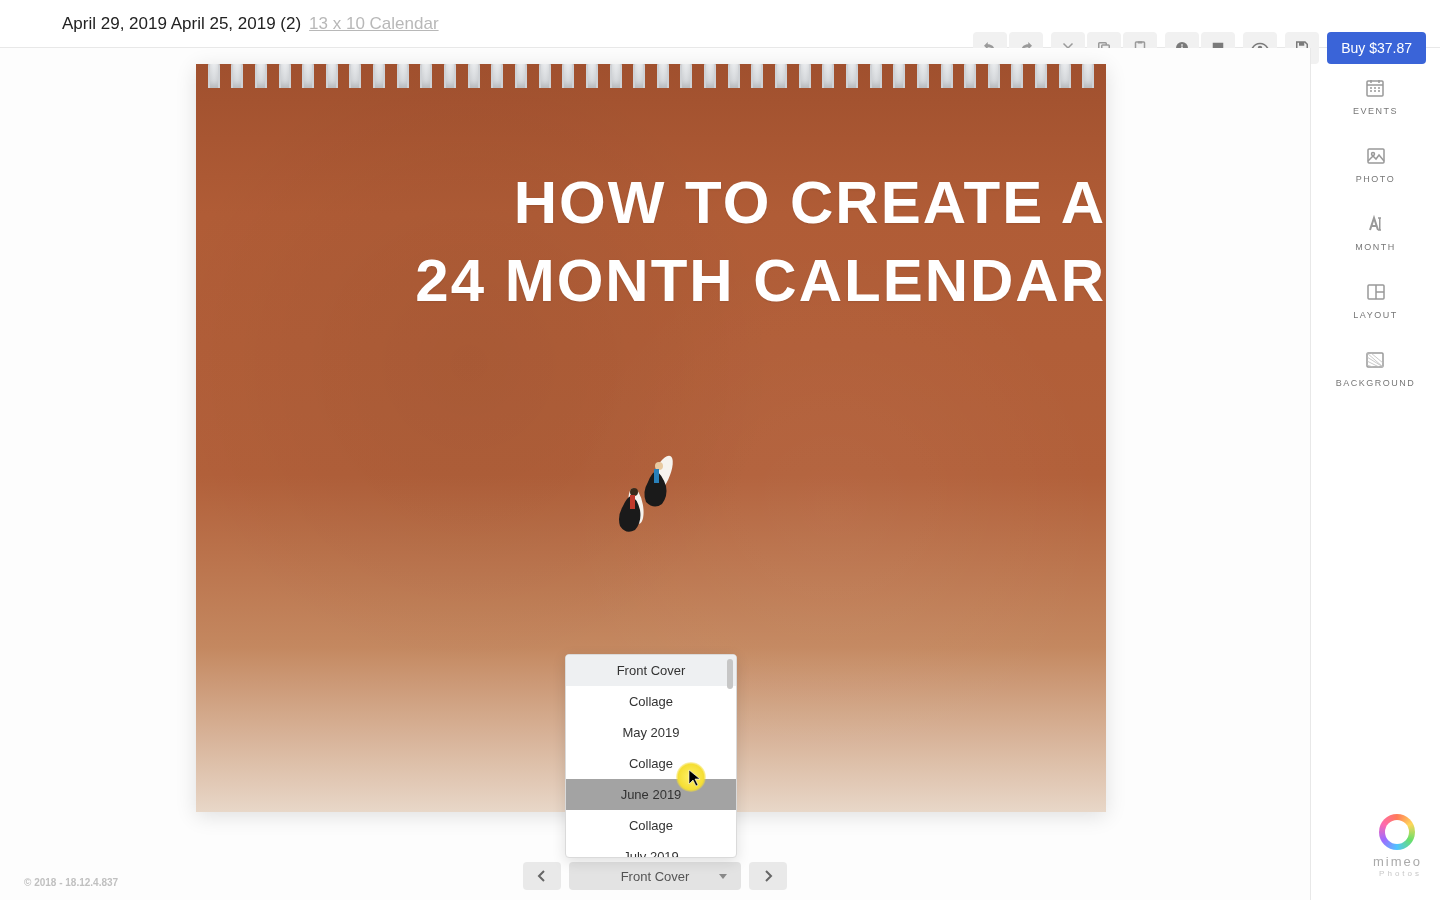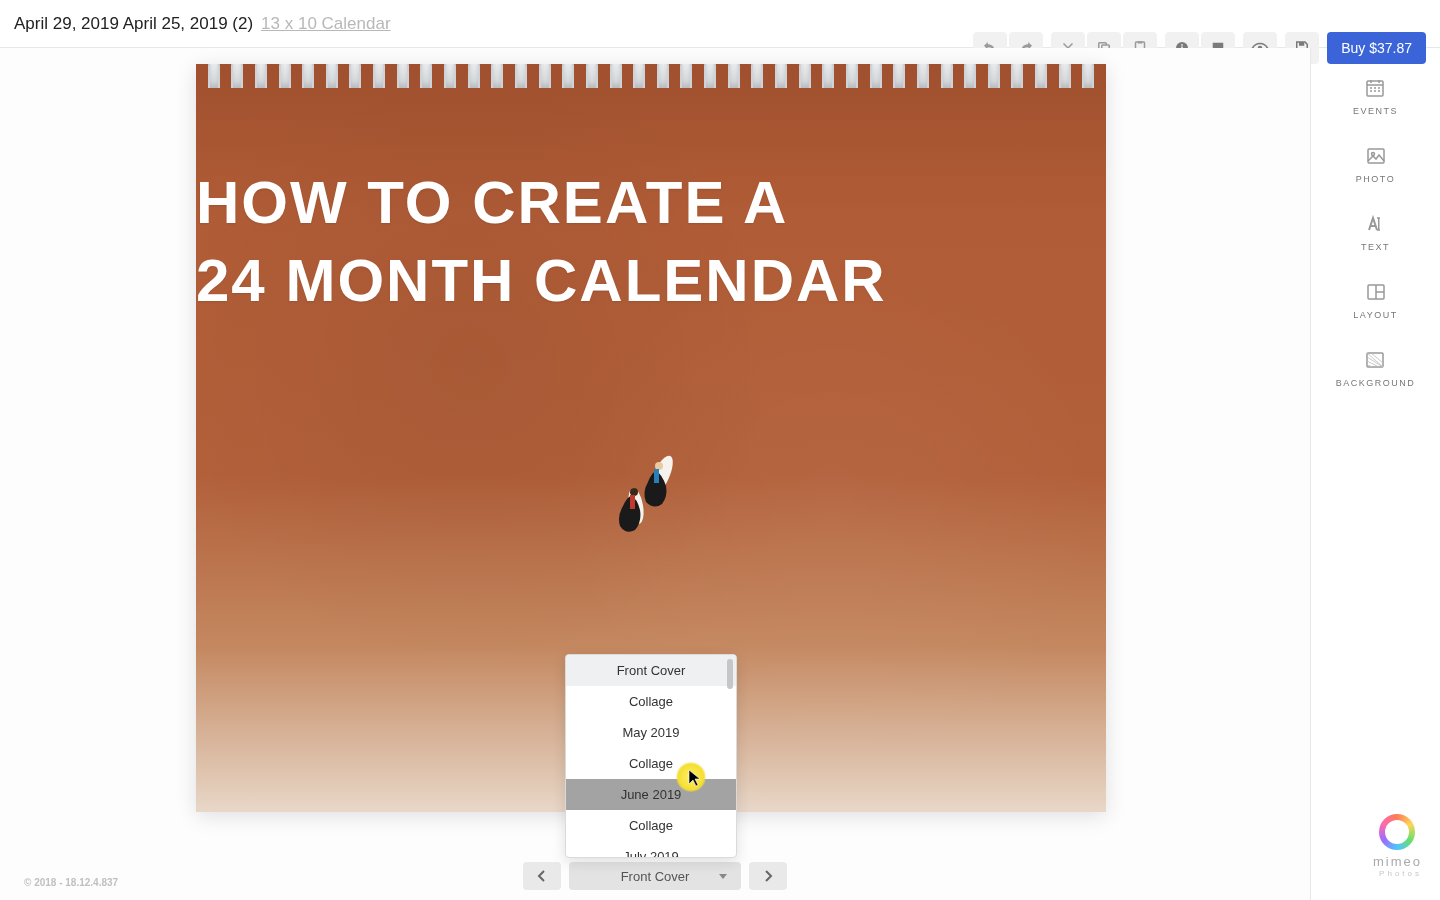--- a/index.html
+++ b/index.html
@@ -4,21 +4,21 @@
 <style>
   * { box-sizing: border-box; margin: 0; padding: 0; }
   html, body { width: 1440px; height: 900px; font-family: -apple-system, BlinkMacSystemFont, "Segoe UI", sans-serif; background: #fff; overflow: hidden; }
   .top-bar {
     height: 48px;
     display: flex;
     align-items: center;
     padding: 0 14px;
     border-bottom: 1px solid #e8e8e8;
   }
-  .title-wrap { display: flex; align-items: baseline; gap: 8px; flex: 1; }
+  .title-wrap { display: flex; align-items: baseline; gap: 8px; flex: 1; margin-left: 48px; }
   .doc-title { font-size: 17px; font-weight: 500; color: #222; }
   .doc-subtitle { font-size: 17px; font-weight: 400; color: #b8b8b8; text-decoration: underline; }
   .toolbar-right { display: flex; align-items: center; gap: 8px; margin-top: 48px; }
   .tool-group { display: flex; gap: 2px; }
   .tool-btn {
     width: 34px; height: 32px;
     background: #f1f1f1;
     border-radius: 4px;
     display: flex; align-items: center; justify-content: center;
     color: #888;
@@ -124,21 +124,21 @@
     width: 12px; height: 28px;
     border: 2px solid #cfd2d6;
     border-bottom: none;
     border-radius: 8px 8px 0 0;
     background: linear-gradient(#eceef0, #cfd2d6);
     box-shadow: inset 0 -4px 4px rgba(0,0,0,0.1);
   }
   .cover-title {
     position: absolute;
     top: 100px; left: 0; right: 0;
-    text-align: left;
+    text-align: right;
     font-family: Futura, "Avenir Next", "Segoe UI", sans-serif;
     font-weight: 800;
     letter-spacing: 2px;
     color: #fff;
     font-size: 60px;
     line-height: 1.3;
     z-index: 2;
     text-shadow: 0 1px 2px rgba(0,0,0,0.1);
   }
   .figures {
@@ -421,21 +421,21 @@
           <path d="M4 17l5-5 3 3 3-4 5 6" stroke-width="1.5"></path>
         </svg>
       <span class="panel-item-label">PHOTO</span>
     </div>
     <div class="panel-item">
       <svg viewBox="0 0 24 24">
           <path d="M6 18 L10 6 L14 18 M7.5 14 h5" stroke-width="2"></path>
           <rect x="15" y="6" width="1.5" height="12" fill="#999" stroke="none"></rect>
           <path d="M14 6h3M14 18h3" stroke-width="1.5"></path>
         </svg>
-      <span class="panel-item-label">TEXT</span>
+      <span class="panel-item-label">MONTH</span>
     </div>
     <div class="panel-item">
       <svg viewBox="0 0 24 24">
           <rect x="4" y="5" width="16" height="14" rx="1" stroke-width="1.5"></rect>
           <path d="M12 5v14M12 12h8" stroke-width="1.5"></path>
         </svg>
       <span class="panel-item-label">LAYOUT</span>
     </div>
     <div class="panel-item">
       <svg viewBox="0 0 24 24">

